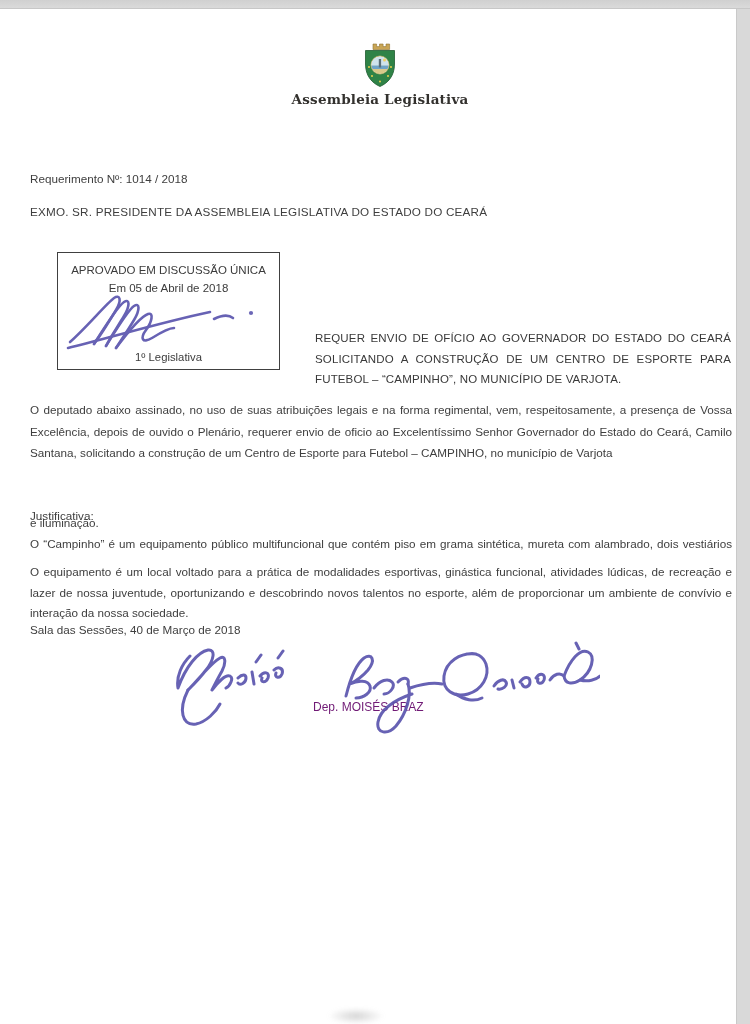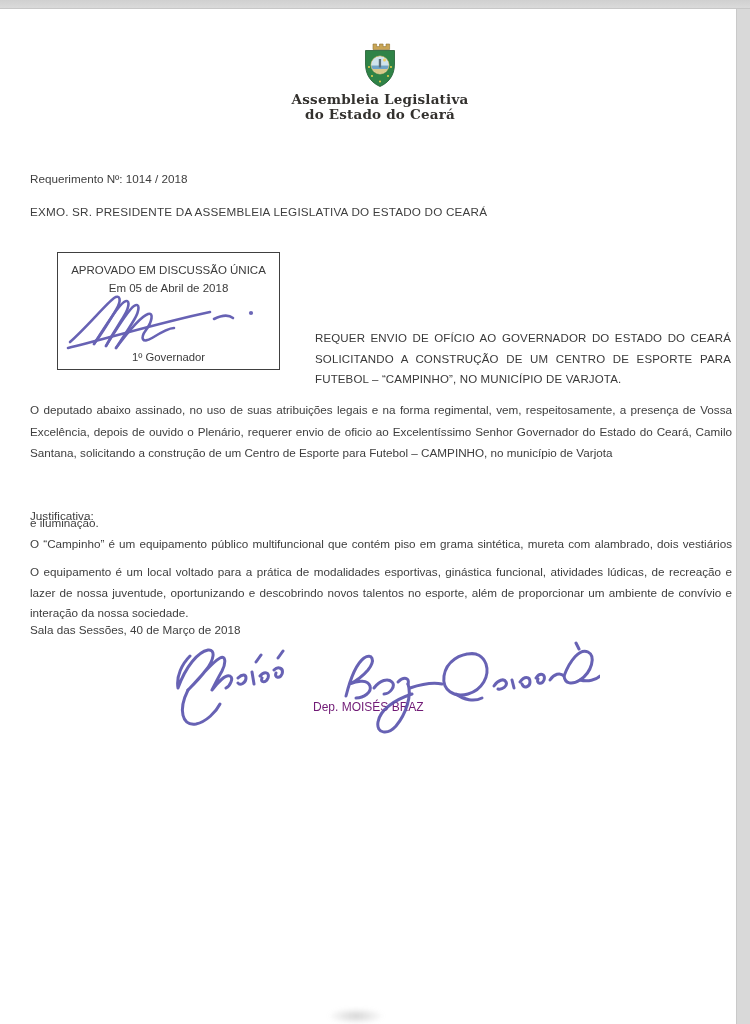--- a/index.html
+++ b/index.html
@@ -78,41 +78,40 @@
     <circle cx="9" cy="27" r="0.9"></circle>
       <circle cx="12" cy="36" r="0.9"></circle>
       <circle cx="20" cy="41.5" r="0.9"></circle>
     <circle cx="28" cy="36" r="0.9"></circle>
       <circle cx="31" cy="27" r="0.9"></circle>
   </g>
 </svg>
 
 <div class="abs org-name">
   <div>Assembleia Legislativa</div>
-  <div>do Estado do Ceará</div>
 </div>
 
 <div class="abs txt num-line">Requerimento Nº: 1014 / 2018</div>
 <div class="abs txt addr-line">EXMO. SR. PRESIDENTE DA ASSEMBLEIA LEGISLATIVA DO ESTADO DO CEARÁ</div>
 
 <div class="abs stamp">
   <div class="abs stamp-l1">APROVADO EM DISCUSSÃO ÚNICA</div>
   <div class="abs stamp-l2">Em 05 de Abril de 2018</div>
   <svg class="abs stamp-sig" viewBox="0 0 215 62">
     <g class="ink" stroke-width="2.6">
       <path d="M8,50 C24,36 44,12 52,6 C58,2 60,8 54,18 C48,28 38,44 32,52"></path>
       <path d="M32,52 C42,36 56,14 62,10 C68,6 68,14 62,24 C56,34 48,46 44,54"></path>
       <path d="M44,54 C54,38 66,18 72,14 C78,10 78,18 72,28 C66,38 58,50 54,56"></path>
       <path d="M54,56 C66,40 80,24 86,22 C92,20 90,30 84,38 C78,46 80,52 90,46 C98,41 106,36 112,36"></path>
       <path d="M6,56 C40,48 100,30 148,20"></path>
       <path d="M152,27 C160,23 166,22 171,26"></path>
     </g>
     <circle cx="189" cy="21" r="2.1" fill="#5b55ae" opacity=".9"></circle>
   </svg>
-  <div class="abs stamp-role">1º Governador</div>
+  <div class="abs stamp-role">1º Legislativa</div>
 </div>
 
 <div class="abs block subject">
     <div class="jline">REQUER ENVIO DE OFÍCIO AO GOVERNADOR DO ESTADO DO CEARÁ</div>
     <div class="jline">SOLICITANDO A CONSTRUÇÃO DE UM CENTRO DE ESPORTE PARA</div>
     <div class="jline last">FUTEBOL – “CAMPINHO”, NO MUNICÍPIO DE VARJOTA.</div>
   </div>
 
 <div class="abs block body-par">
     <div class="jline">O deputado abaixo assinado, no uso de suas atribuições legais e na forma regimental, vem, respeitosamente, a presença de Vossa</div>

